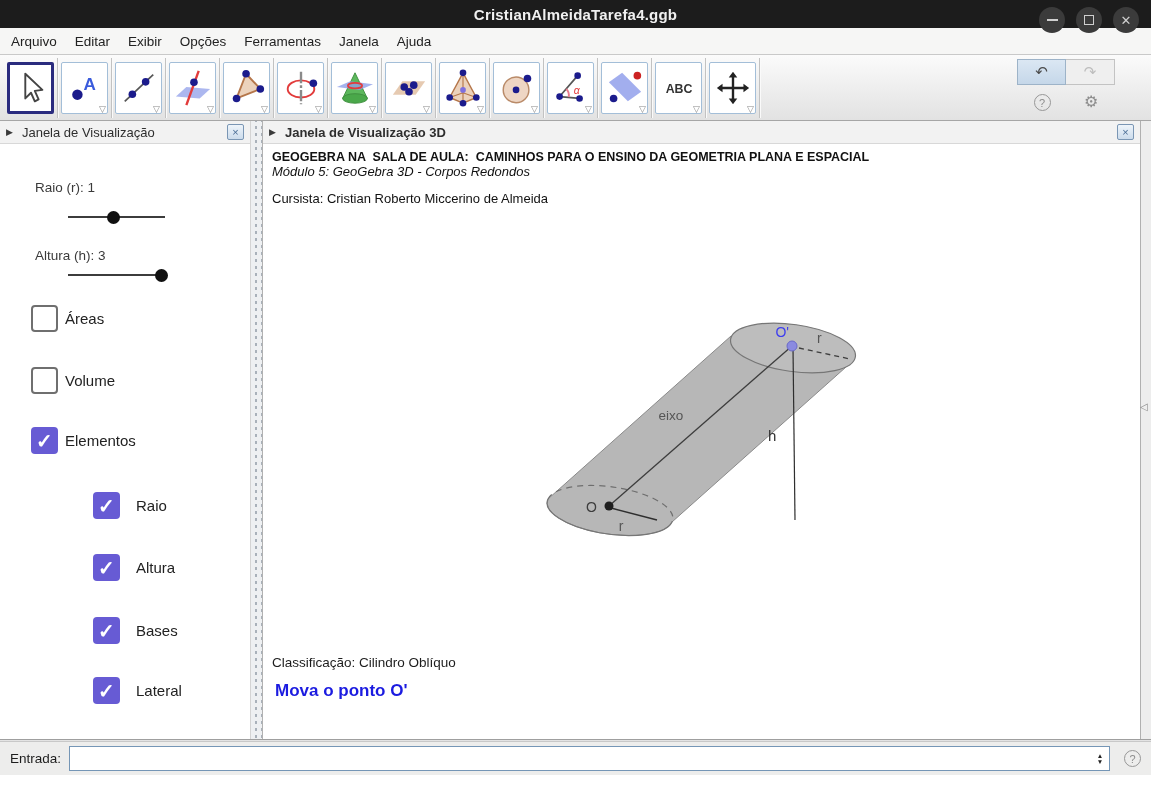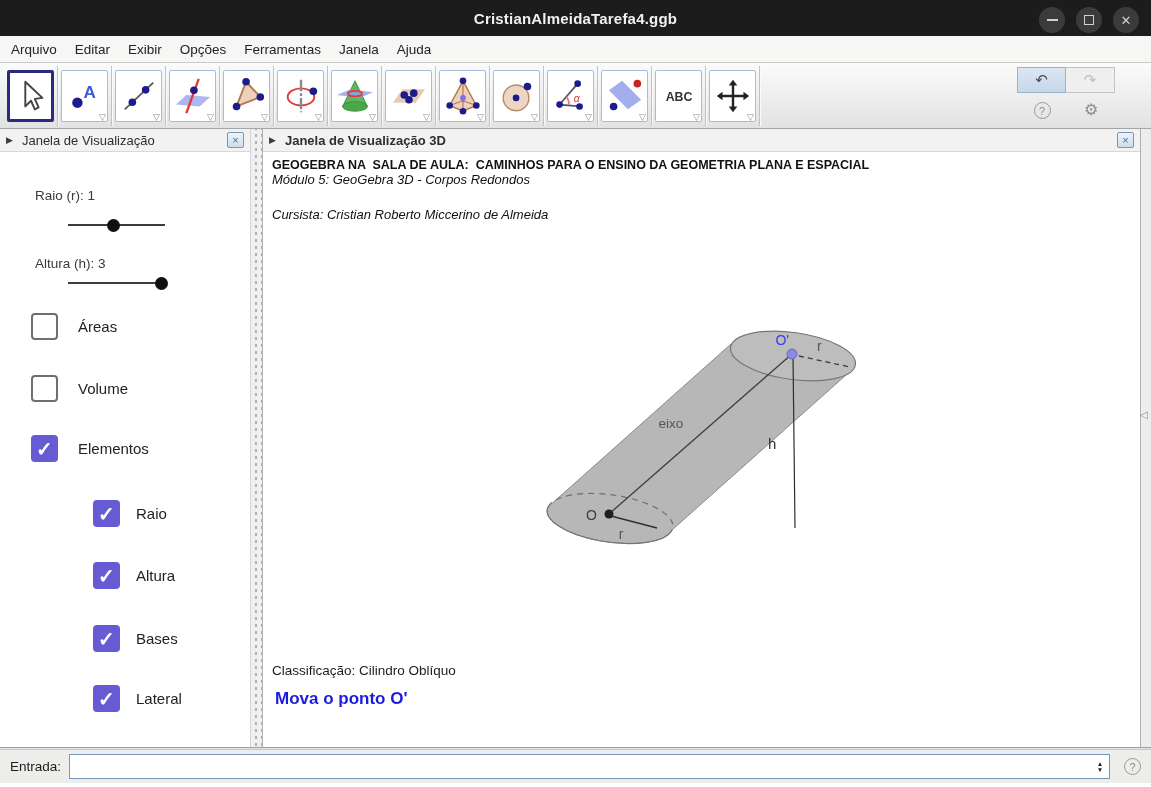--- a/index.html
+++ b/index.html
@@ -2,21 +2,21 @@
 <html><head>
 <meta charset="utf-8">
 <style>
   * { margin:0; padding:0; box-sizing:border-box; }
   html,body { background:#555; }
   .window {
     width:1151px; height:787px; position:relative; overflow:hidden;
     font-family:"Liberation Sans", sans-serif; color:#1a1a1a; background:#fff;
   }
   
-  .titlebar { height:36px; background:#1c1c1c; position:relative;
+  .titlebar { height:28px; background:#1c1c1c; position:relative;
     display:flex; align-items:center; justify-content:center; }
   .win-title { color:#f0f0f0; font-size:15px; font-weight:bold; letter-spacing:.2px; }
   .win-controls { position:absolute; right:12px; top:7px; display:flex; gap:11px; }
   .wbtn { width:26px; height:26px; border-radius:50%; background:#3b3b3b;
     display:flex; align-items:center; justify-content:center; cursor:default; }
   .glyph-min { width:11px; height:2px; background:#cfcfcf; display:block; }
   .glyph-max { width:10px; height:10px; border:1.5px solid #cfcfcf; display:block; }
   .glyph-x { color:#cfcfcf; font-size:13px; line-height:1; font-style:normal; }
   
   .menubar { height:27px; background:#f6f6f5; border-bottom:1px solid #c9c9c9;
@@ -50,36 +50,36 @@
   .panel-header.focused .ph-title { font-weight:bold; }
   .tri { font-size:9px; color:#3a3a3a; }
   .xbtn { margin-left:auto; width:17px; height:16px; border:1px solid #7a96b4; border-radius:2px;
     background:linear-gradient(#eef4fa,#ccdcec); color:#4a6e96; font-size:11px; line-height:13px;
     text-align:center; padding:0; }
   .left-body { position:relative; flex:1; background:#fff; font-size:13px;margin-left:13px; }
   .slider-label { position:absolute; left:22px; color:#3a3a3a; font-size:13.5px; }
   .slider { position:absolute; left:55px; width:97px; height:18px; }
   .slider .track { position:absolute; top:8px; left:0; right:0; height:2px; background:#3c3c3c; }
   .slider .knob { position:absolute; top:2.5px; width:13px; height:13px; border-radius:50%; background:#101010; }
-  .chk-row { position:absolute; display:flex; align-items:center; gap:20px; }
+  .chk-row { position:absolute; display:flex; align-items:center; gap:7px; }
   .chk { width:27px; height:27px; border-radius:4px; border:2px solid #6f6f6f; background:#fff;
     display:flex; align-items:center; justify-content:center; flex:0 0 27px; }
   .chk.checked { border:none; background:#675bd4; }
   .chk .mark { color:#fff; font-size:20px; font-weight:bold; font-style:normal; line-height:1; }
   .chk-label { font-size:15px; color:#222; }
   .vdivider { width:13px; background:#eef0f2; border-left:1px solid #d4d4d4; border-right:1px solid #b2b2b2;
     background-image:radial-gradient(#a9b1ba 1px, transparent 1.3px); background-size:6px 7px; background-position:2px 3px; }
   
   .view3d { flex:1; display:flex; flex-direction:column; background:#fff; min-width:0; }
   .canvas3d { position:relative; flex:1; background:#fff; overflow:hidden; }
   .course-text { position:absolute; left:9px; top:6px; color:#111; }
   .l1 { font-weight:bold; font-size:12.5px; white-space:pre; }
   .l2 { font-style:italic; font-size:17.5px; margin-top:2px; }
   .l3 { font-style:italic; font-size:13px; }
-  .l4 { font-style:italic; font-size:13px; margin-top:20px; }
+  .l4 { font-size:13px; margin-top:12px; }
   .classification { position:absolute; left:9px; top:511px; font-size:13.5px; color:#1d1d1d; }
   .instruction { position:absolute; left:12px; top:537px; font-size:17px; font-weight:bold; color:#1b1be0; }
   .cyl-svg { position:absolute; left:0; top:0; }
   .right-strip { width:11px; background:#ededed; border-left:1px solid #b0b0b0; position:relative; }
   .collapse-arrow { position:absolute; left:-1px; top:280px; font-size:10px; color:#8a8a8a; }
   
   .hsplit { height:3px; background:#e3e3e3; border-top:1px solid #9f9f9f; border-bottom:1px solid #c8c8c8; }
   .inputbar { height:33px; background:#ededec; display:flex; align-items:center; padding:0 10px; }
   .entry-label { font-size:13.5px; color:#1d1d1d; margin-right:8px; }
   .entry { flex:1; height:25px; background:#fff; border:1px solid #7596b6; display:flex; align-items:center; }

